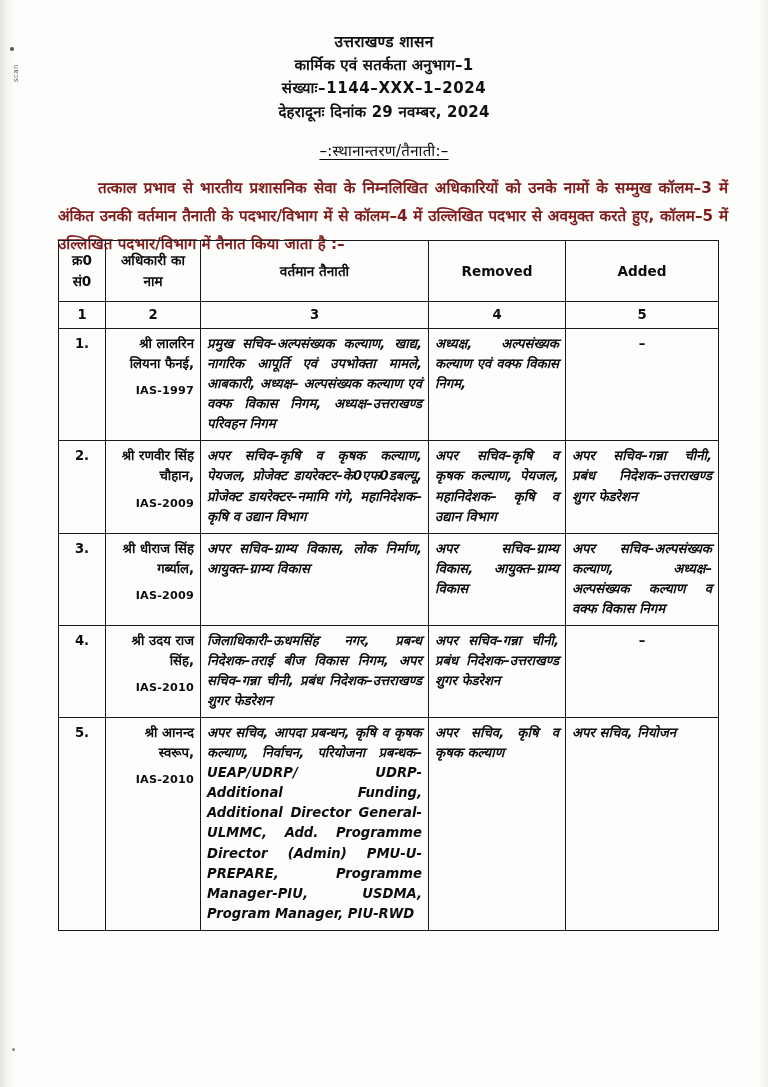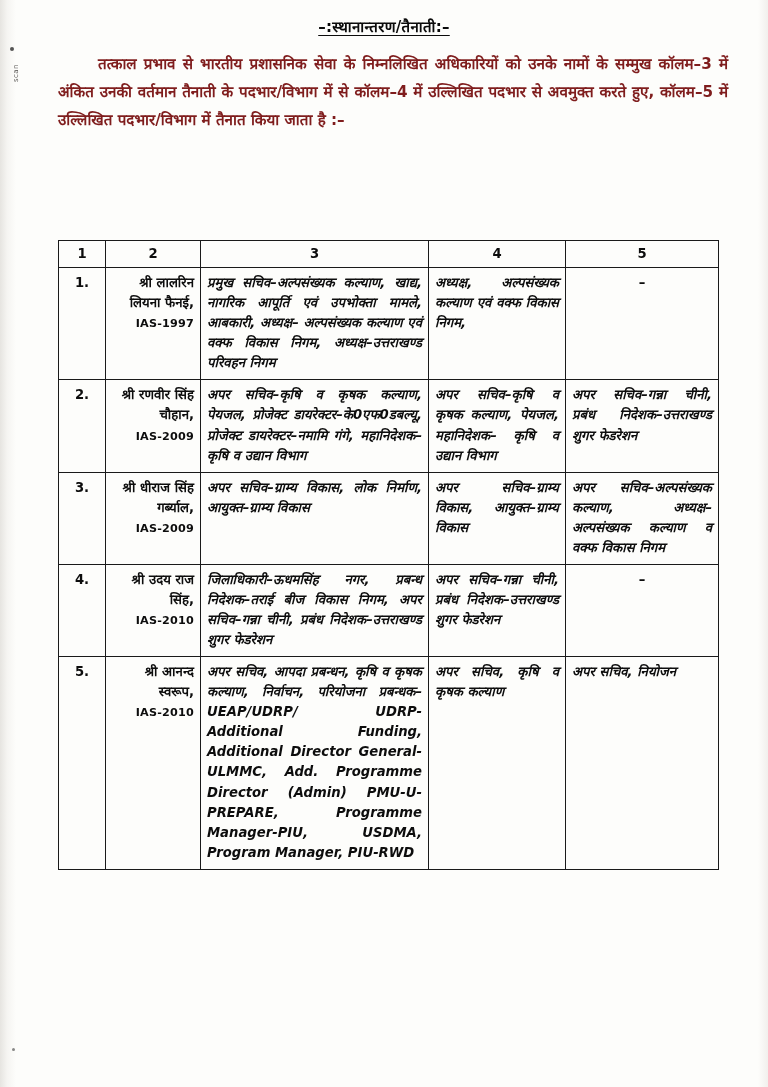--- a/index.html
+++ b/index.html
@@ -77,21 +77,21 @@
     color: #111;
   }
   .masthead .org { font-size: 15.5px; }
   .masthead .num { font-size: 15px; letter-spacing: .6px; }
   .masthead .dateline { font-size: 15px; }
 
   .subject {
     text-align: center;
     margin-top: 16px;
     font-size: 15px;
-    font-weight: 700;
+    font-weight: 400;
     text-decoration: underline;
     text-underline-offset: 3px;
     letter-spacing: .3px;
   }
 
   .body-para {
     margin: 14px 40px 8px 58px;
     font-size: 15.2px;
     line-height: 1.85;
     text-align: justify;
@@ -152,21 +152,21 @@
   }
   td.name {
     text-align: right;
     font-weight: 700;
     font-size: 13.6px;
     line-height: 1.62;
     padding-top: 8px;
   }
   td.name .ias {
     display: block;
-    margin-top: 2px;
+    margin-top: 8px;
     font-size: 11.2px;
     font-weight: 700;
     letter-spacing: .2px;
   }
   td.cur, td.rem, td.add {
     text-align: justify;
     text-justify: inter-word;
     font-weight: 600;
     font-style: italic;
   }
@@ -185,35 +185,48 @@
 <body>
 
 <div class="page">
 
   <div class="speck" style="left:10px; top:47px; width:4px; height:4px;"></div>
   <div class="edge-mark" style="left:12px; top:82px;">scan</div>
   <div class="speck" style="left:12px; top:1048px; width:3px; height:3px; opacity:.55;"></div>
 
   <div class="sheet">
 
+    <div class="masthead">
+      <div class="org">उत्तराखण्ड शासन</div>
+      <div class="dept">कार्मिक एवं सतर्कता अनुभाग–1</div>
+      <div class="num">संख्याः–1144–XXX–1–2024</div>
+      <div class="dateline">देहरादूनः दिनांक   29 नवम्बर, 2024</div>
+    </div>
 
     <div class="subject">–:स्थानान्तरण/तैनाती:–</div>
 
     <p class="body-para">तत्काल प्रभाव से भारतीय प्रशासनिक सेवा के निम्नलिखित अधिकारियों को उनके नामों के सम्मुख कॉलम–3 में अंकित उनकी वर्तमान तैनाती के पदभार/विभाग में से कॉलम–4 में उल्लिखित पदभार से अवमुक्त करते हुए, कॉलम–5 में उल्लिखित पदभार/विभाग में तैनात किया जाता है :–</p>
 
     <div class="table-wrap">
       <table class="order">
         <colgroup>
           <col class="col-sn">
             <col class="col-name">
             <col class="col-cur">
             <col class="col-rem">
             <col class="col-add">
         </colgroup>
         <thead>
+          <tr>
+            <th>क्र0 सं0</th>
+            <th>अधिकारी का नाम</th>
+            <th>वर्तमान तैनाती</th>
+            <th>Removed</th>
+            <th>Added</th>
+          </tr>
           <tr class="numrow">
             <td>1</td>
             <td>2</td>
             <td>3</td>
             <td>4</td>
             <td>5</td>
           </tr>
         </thead>
         <tbody>
           <tr>

